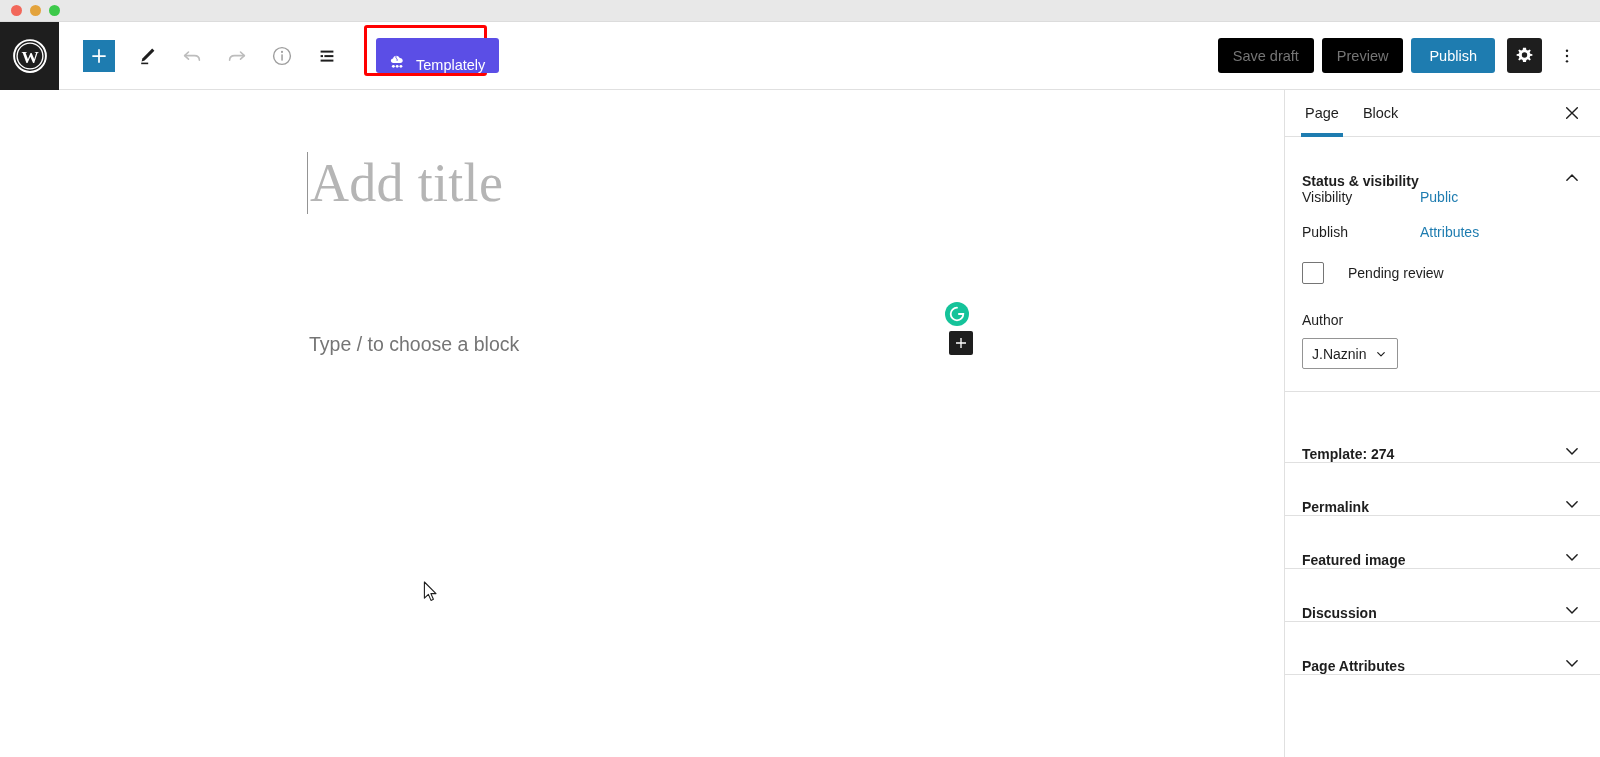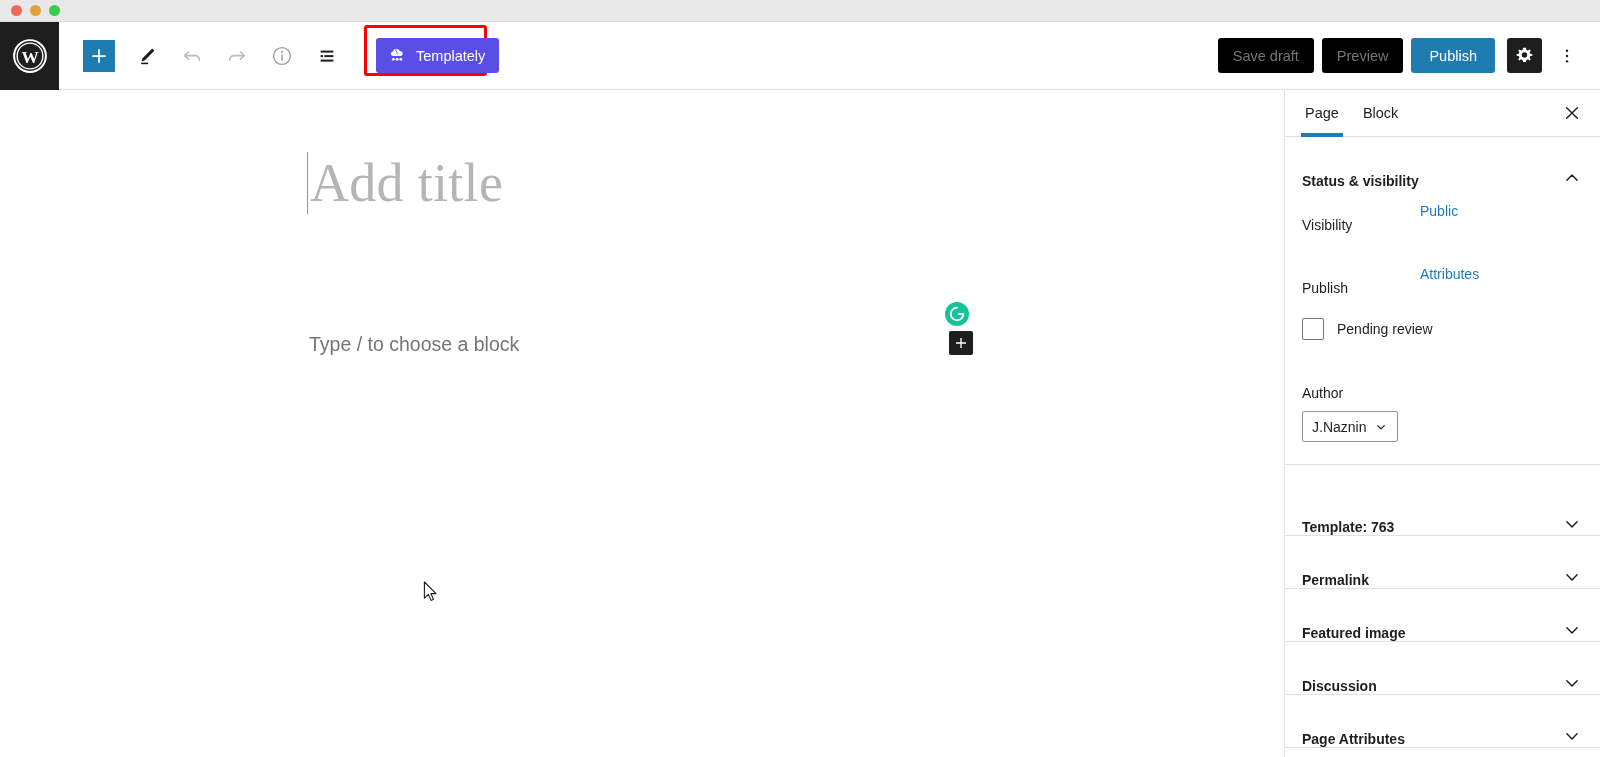--- a/index.html
+++ b/index.html
@@ -104,21 +104,21 @@
     border-radius: 3px;
     pointer-events: none;
   }
   .templately-btn {
     height: 35px;
     background: #5b4ee6;
     color: #ffffff;
     border: none;
     border-radius: 3px;
     display: flex;
-    align-items: center;
+    align-items: flex-end;
     gap: 8px;
     padding: 0 14px 0 11px;
     font-size: 14.5px;
     cursor: pointer;
     font-family: "Liberation Sans", sans-serif;
     z-index: 2;
   }
   .templately-icon { width: 21px; height: 21px; display:block; }
   .save-templately-btn {
     height: 35px;
@@ -340,38 +340,37 @@
   .row {
     display: flex;
     align-items: center;
     margin-bottom: 19px;
   }
   .row-label {
     font-size: 14px;
     color: #1e1e1e;
     width: 118px;
     flex: none;
-    margin-top: 28px;
   }
   .row-value {
     font-size: 14px;
     color: #1e7cb0;
     background: transparent;
     border: none;
     cursor: pointer;
     padding: 0;
     font-family: "Liberation Sans", sans-serif;
   }
 
   .checkbox-row {
     display: flex;
     align-items: center;
-    gap: 13px;
+    gap: 24px;
     margin-top: 22px;
-    margin-bottom: 45px;
+    margin-bottom: 28px;
   }
   .checkbox-box {
     width: 22px; height: 22px;
     border: 1px solid #757575;
     border-radius: 2px;
     background: #fff;
     cursor: pointer;
     flex: none;
   }
   .checkbox-label { font-size: 14px; color: #1e1e1e; }
@@ -584,21 +583,21 @@
           </svg>
         </div>
       </div>
     </div>
 
     <div class="panel-gap"></div>
 
     <div id="collapsed-panels">
         <div class="panel">
           <button class="panel-head">
-            <span class="panel-title">Template: 763</span>
+            <span class="panel-title">Template: 274</span>
             <span class="panel-chevron">
               <svg width="22" height="22" viewBox="0 0 24 24">
                 <path d="M6.4 9.6 L12 15.2 L17.6 9.6" fill="none" stroke="#1e1e1e" stroke-width="1.6" stroke-linecap="round" stroke-linejoin="round"></path>
               </svg>
             </span>
           </button>
         </div>
         <div class="panel">
           <button class="panel-head">
             <span class="panel-title">Permalink</span>

